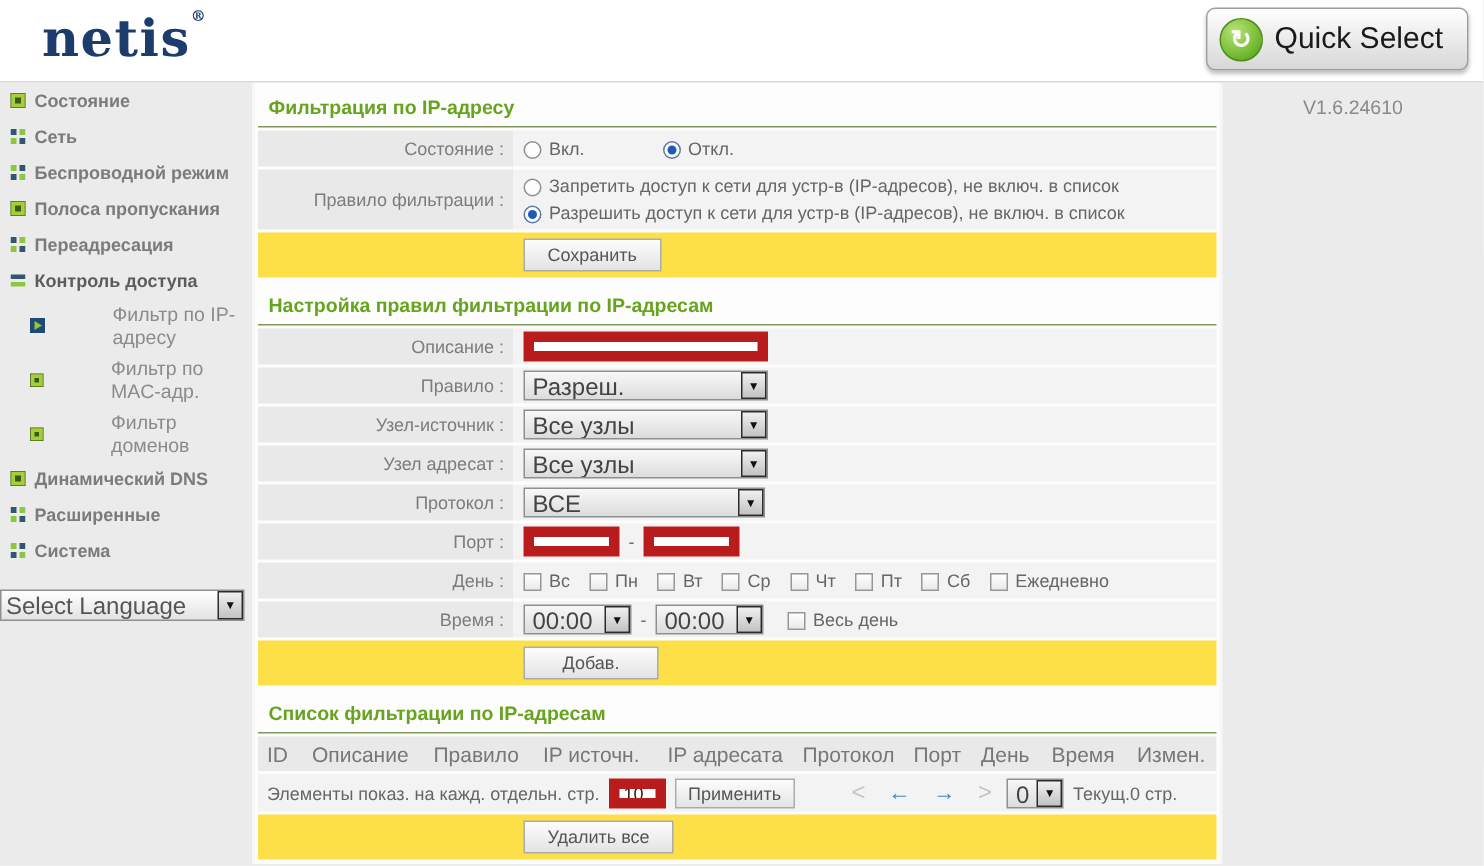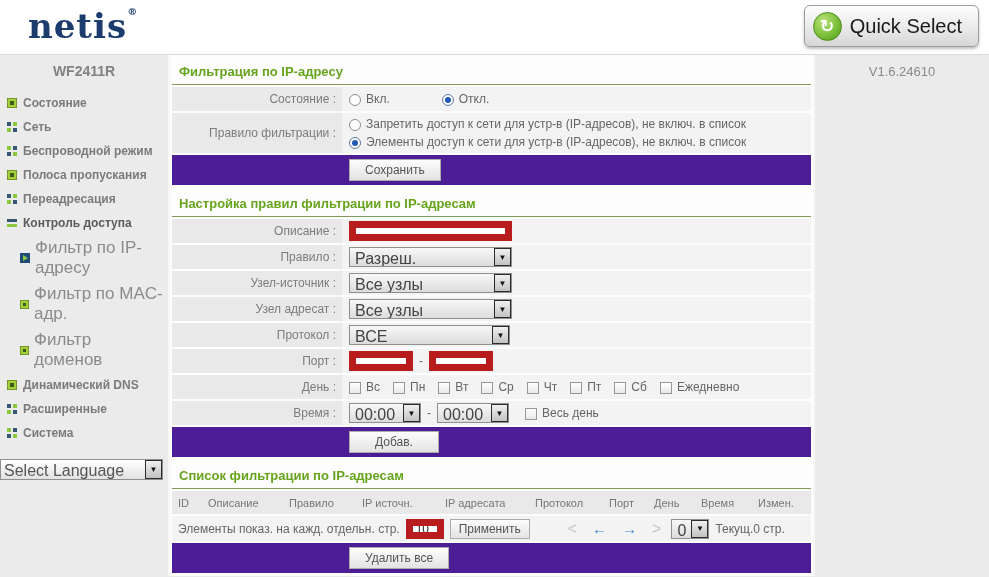--- a/index.html
+++ b/index.html
@@ -28,38 +28,38 @@
   .content { width:645px; background:#fdfdfd; padding:2px 2px 0 2px; border-right:2px solid #f7f7f7; }
   .rightpane { flex:1; background:#ebebeb; text-align:center; }
   .model { text-align:center; font-size:14px; font-weight:bold; color:#828282;
            padding:8px 0 12px 0; }
   .version { font-size:13px; color:#8a8a8a; padding-top:9px; }
   
   .mi { display:flex; align-items:center; gap:6px; padding:5px 6px 5px 7px; cursor:pointer; }
   .mi .lbl-m { font-size:12px; font-weight:bold; color:#7b7b7b; }
   .mi.active .lbl-m { color:#5c5c5c; }
   .smi { display:flex; align-items:center; gap:5px; padding:3px 4px 3px 20px; cursor:pointer; }
-  .smi .lbl-s { font-size:17px; color:#8b8b8b; }
+  .smi .lbl-s { font-size:13px; color:#8b8b8b;margin-left:40px; }
   .icn { flex:0 0 auto; display:block; }
   .langbox { margin:14px 0 0 0; width:163px; height:21px; display:flex;
              border:1px solid #8f8f8f; background:linear-gradient(#ffffff,#e2e2e2); cursor:pointer; }
   .langbox .langtxt { flex:1; font-size:16px; color:#555; padding:2px 0 0 3px; }
   .drop-arrow { width:17px; border:1px solid #2b2b2b; margin:0; background:linear-gradient(#f0f0f0,#c2c2c2);
                 display:flex; align-items:center; justify-content:center;
                 font-size:8px; color:#111; }
   
   .sec-title { font-size:13px; font-weight:bold; color:#67a41d;
                padding:7px 0 5px 7px; border-bottom:1px solid #82985a; }
   .row { display:flex; margin-top:2px; min-height:24px; }
   .row .lab { width:170px; background:#e9e9e9; color:#7c7c7c; font-size:12px;
               display:flex; align-items:center; justify-content:flex-end;
               padding-right:6px; text-align:right; }
   .row .val { flex:1; background:#f3f3f3; display:flex; align-items:center;
               padding-left:7px; font-size:12px; color:#666; }
-  .btn-row { background:#4c1d95; margin-top:2px; padding:4px 0 4px 177px; }
+  .btn-row { background:#fde047; margin-top:2px; padding:4px 0 4px 177px; }
   .btn { display:inline-block; padding:3px 15px; font-size:12px; color:#555;
          background:linear-gradient(#fdfdfd,#e3e3e3); border:1px solid #ababab;
          cursor:pointer; font-family:"Liberation Sans", sans-serif; }
   
   .radio { width:12px; height:12px; border-radius:50%; border:1px solid #8e8e8e;
            background:#fdfdfd; display:inline-block; position:relative; cursor:pointer; }
   .radio.checked { border-color:#5d789c; }
   .radio.checked::after { content:''; position:absolute; left:2px; top:2px;
            width:6px; height:6px; border-radius:50%; background:#1f5bb5; }
   .cbx { width:12px; height:12px; border:1px solid #979797;
@@ -67,21 +67,21 @@
   .opt { display:inline-flex; align-items:flex-end; gap:5px; }
   .stack { display:flex; flex-direction:column; gap:4px; padding:4px 0; }
   
   .tin { height:20px; border:7px solid #b91c1c; background:#ffffff;
          font-size:12px; color:#222; padding:0 3px; font-family:"Liberation Sans", sans-serif; }
   .sel { height:20px; display:inline-flex; border:1px solid #8f8f8f;
          background:linear-gradient(#f8f8f8,#dcdcdc); cursor:pointer; }
   .sel .seltxt { font-size:16px; color:#444; padding:2px 4px 0 5px; flex:1; overflow:hidden; white-space:nowrap; }
   
   .thead { display:flex; background:#e9e9e9; margin-top:2px; height:23px;
-           align-items:center; font-size:11px; color:#777; }
+           align-items:center; font-size:14px; color:#777; }
   .thead span { padding-left:6px; }
   .pag { background:#f3f3f3; margin-top:2px; height:25px; display:flex;
          align-items:center; font-size:12px; color:#666; padding-left:6px; }
   .arrows { display:flex; align-items:center; gap:15px; margin-left:38px; }
   .arr-dim { color:#c3c3c3; font-size:16px; cursor:pointer; }
   .arr-blue { color:#3d87cc; font-size:15px; font-weight:bold; cursor:pointer; }
   .gap6 { margin-left:6px; } .gap10 { margin-left:10px; }
 </style>
 </head>
 <body>
@@ -90,21 +90,20 @@
   <div class="logo"><span>netis</span><sup>®</sup></div>
   <div class="qs-btn">
     <span class="qs-icon">↻</span>
     <span class="qs-label">Quick Select</span>
   </div>
 </div>
 
 <div class="app">
 
   <div class="sidebar">
-    <div class="model">WF2411R</div>
 
     <div class="mi">
       <svg class="icn" width="10" height="10">
           <rect x="0" y="0" width="10" height="10" fill="#a6ce39" stroke="#44661c"></rect>
           <rect x="3" y="3" width="4" height="4" fill="#3c5a1e"></rect>
         </svg>
       <span class="lbl-m">Состояние</span>
     </div>
     <div class="mi">
       <svg class="icn" width="10" height="10">
@@ -219,21 +218,21 @@
     <div class="row">
       <div class="lab">Правило фильтрации :</div>
       <div class="val">
         <div class="stack">
           <span class="opt">
             <span class="radio"></span>
             <span>Запретить доступ к сети для устр-в (IP-адресов), не включ. в список</span>
           </span>
           <span class="opt">
             <span class="radio checked"></span>
-            <span>Элементы доступ к сети для устр-в (IP-адресов), не включ. в список</span>
+            <span>Разрешить доступ к сети для устр-в (IP-адресов), не включ. в список</span>
           </span>
         </div>
       </div>
     </div>
     <div class="btn-row">
       <button class="btn">Сохранить</button>
     </div>
 
     <div class="sec-title" style="margin-top:4px;">Настройка правил фильтрации по IP-адресам</div>
     <div class="row">

